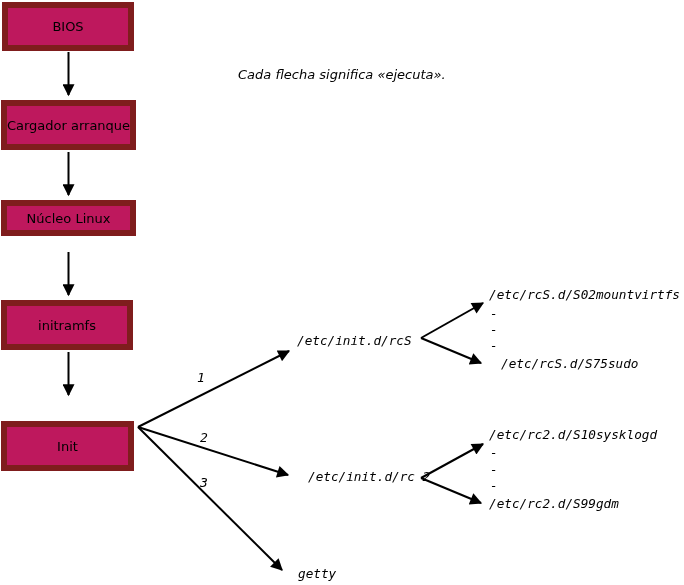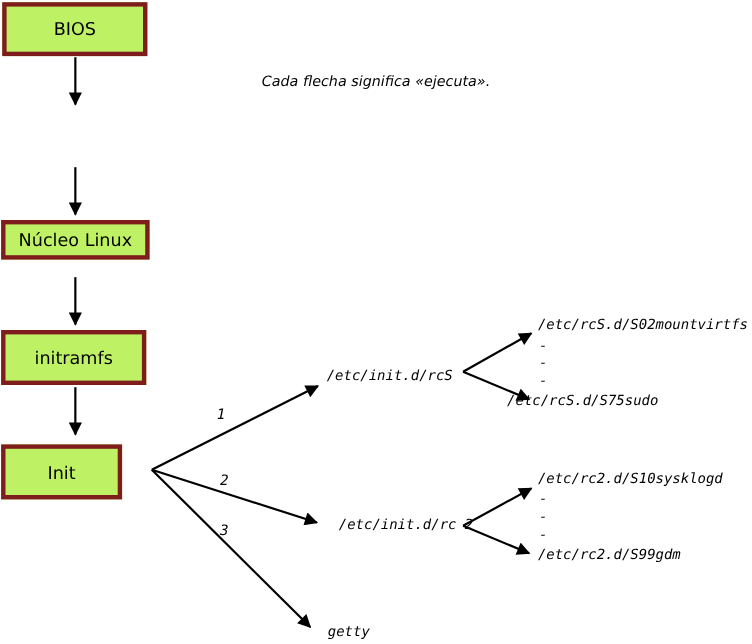--- a/index.html
+++ b/index.html
@@ -17,26 +17,26 @@
     color: #000000;
   }
   .lines {
     position: absolute;
     left: 0;
     top: 0;
   }
   .node {
     position: absolute;
     box-sizing: border-box;
-    border: 4px solid #7f1d1d;
-    background: #bef264;
+    border: 6px solid #7f1d1d;
+    background: #be185d;
     display: flex;
     align-items: center;
     justify-content: center;
-    font-size: 16px;
+    font-size: 13px;
     line-height: 15px;
     white-space: nowrap;
   }
   .txt {
     position: absolute;
     white-space: pre;
     font-size: 13px;
     line-height: 15px;
   }
   .mono {
@@ -70,45 +70,48 @@
     <line x1="421" y1="338" x2="483" y2="303" stroke="#000000" stroke-width="2" marker-end="url(#ah)"></line>
     <line x1="421" y1="338" x2="481" y2="363" stroke="#000000" stroke-width="2" marker-end="url(#ah)"></line>
 
     <line x1="421" y1="478" x2="483" y2="444" stroke="#000000" stroke-width="2" marker-end="url(#ah)"></line>
     <line x1="421" y1="478" x2="481" y2="503" stroke="#000000" stroke-width="2" marker-end="url(#ah)"></line>
   </svg>
 
   <div class="node" style="left:2px; top:2px; width:132px; height:49px;">
     <span>BIOS</span>
   </div>
+  <div class="node" style="left:1px; top:100px; width:135px; height:50px;">
+    <span>Cargador arranque</span>
+  </div>
   <div class="node" style="left:1px; top:200px; width:135px; height:36px;">
     <span>Núcleo Linux</span>
   </div>
   <div class="node" style="left:1px; top:300px; width:132px; height:50px;text-align:right;">
     <span>initramfs</span>
   </div>
-  <div class="node" style="left:1px; top:404px; width:110px; height:50px;align-items:center;">
+  <div class="node" style="left:1px; top:421px; width:133px; height:50px;align-items:center;">
     <span>Init</span>
   </div>
 
   <div class="txt" style="left:238px; top:67px;font-style:italic;">Cada flecha significa «ejecuta».</div>
 
   <div class="txt mono" style="left:197px; top:370px; font-size:13px;">1</div>
   <div class="txt mono" style="left:200px; top:430px; font-size:13px;">2</div>
   <div class="txt mono" style="left:200px; top:475px; font-size:13px;">3</div>
 
   <div class="txt mono" style="left:297px; top:333px;">/etc/init.d/rcS</div>
   <div class="txt mono" style="left:280px; top:469px;margin-left:28px;">/etc/init.d/rc 2</div>
   <div class="txt mono" style="left:298px; top:566px;">getty</div>
 
   <div class="txt mono" style="left:489px; top:287px;">/etc/rcS.d/S02mountvirtfs</div>
   <div class="txt mono" style="left:490px; top:306px;">-</div>
   <div class="txt mono" style="left:490px; top:322px;">-</div>
   <div class="txt mono" style="left:490px; top:338px;">-</div>
-  <div class="txt mono" style="left:461px; top:356px;">/etc/rcS.d/S75sudo</div>
+  <div class="txt mono" style="left:501px; top:356px;">/etc/rcS.d/S75sudo</div>
 
   <div class="txt mono" style="left:489px; top:427px;">/etc/rc2.d/S10sysklogd</div>
   <div class="txt mono" style="left:490px; top:445px;">-</div>
   <div class="txt mono" style="left:490px; top:462px;">-</div>
   <div class="txt mono" style="left:490px; top:478px;">-</div>
   <div class="txt mono" style="left:489px; top:496px;">/etc/rc2.d/S99gdm</div>
 
 </div>
 
 </body></html>

